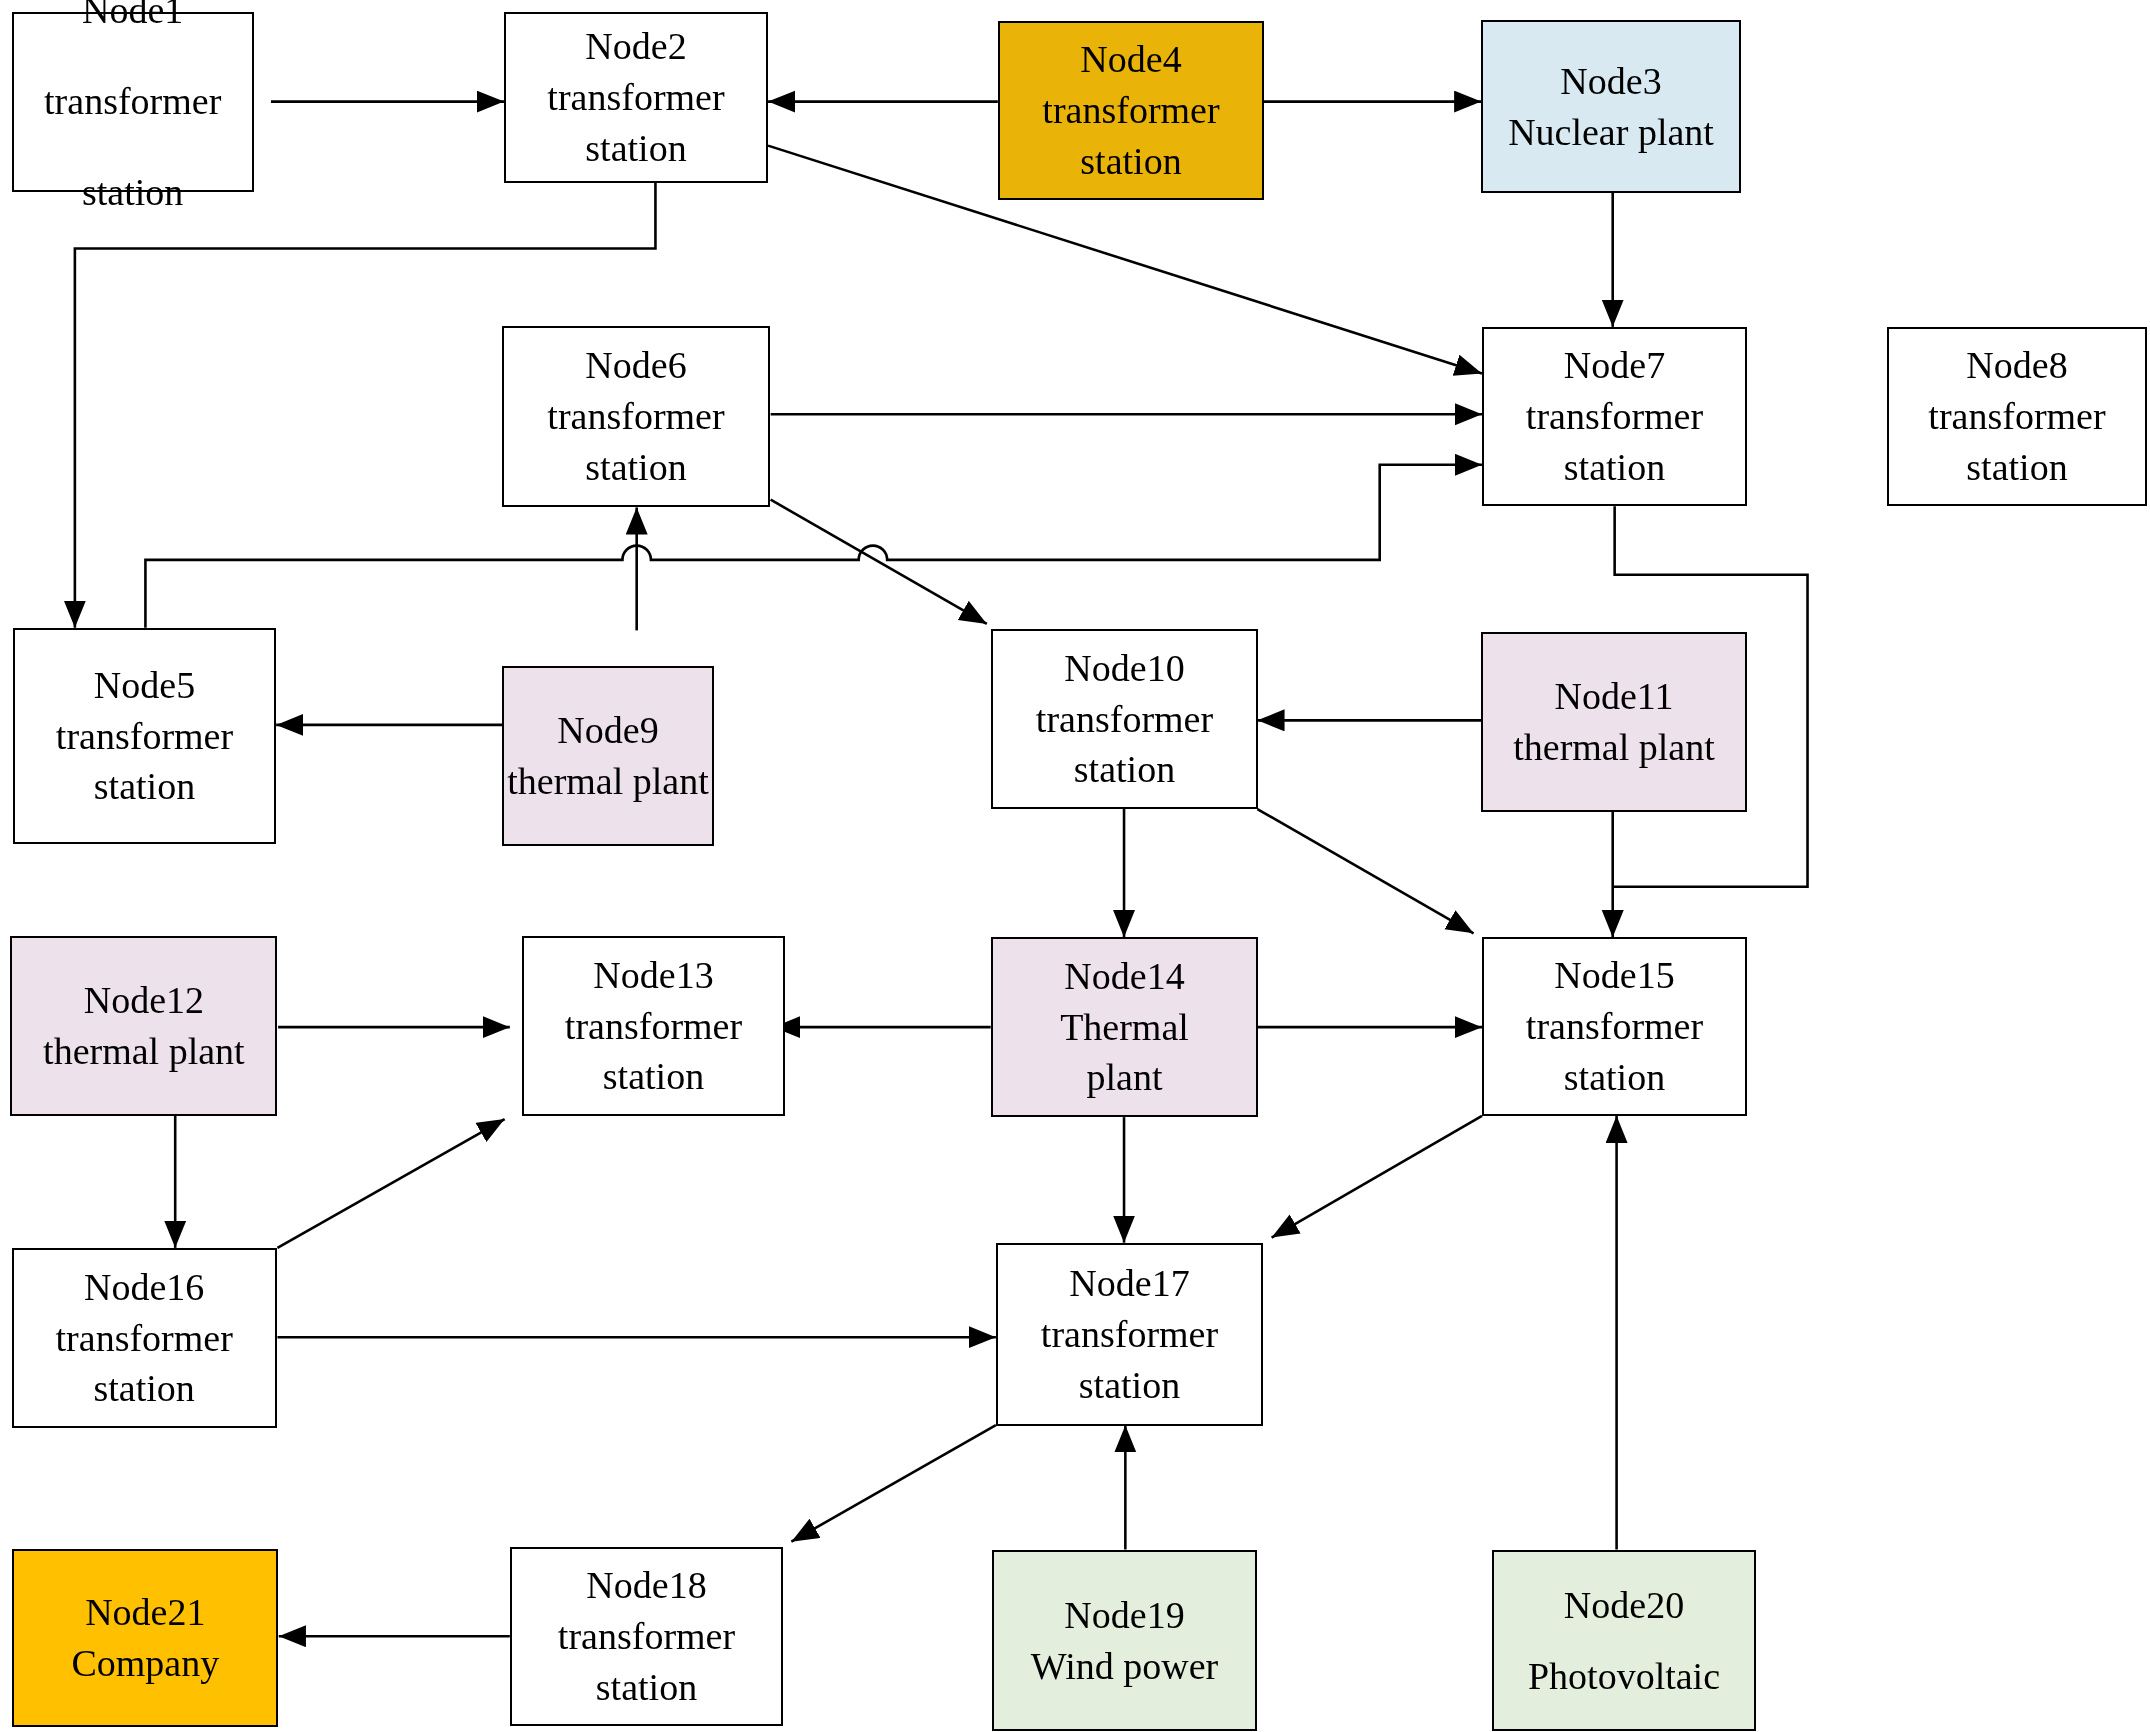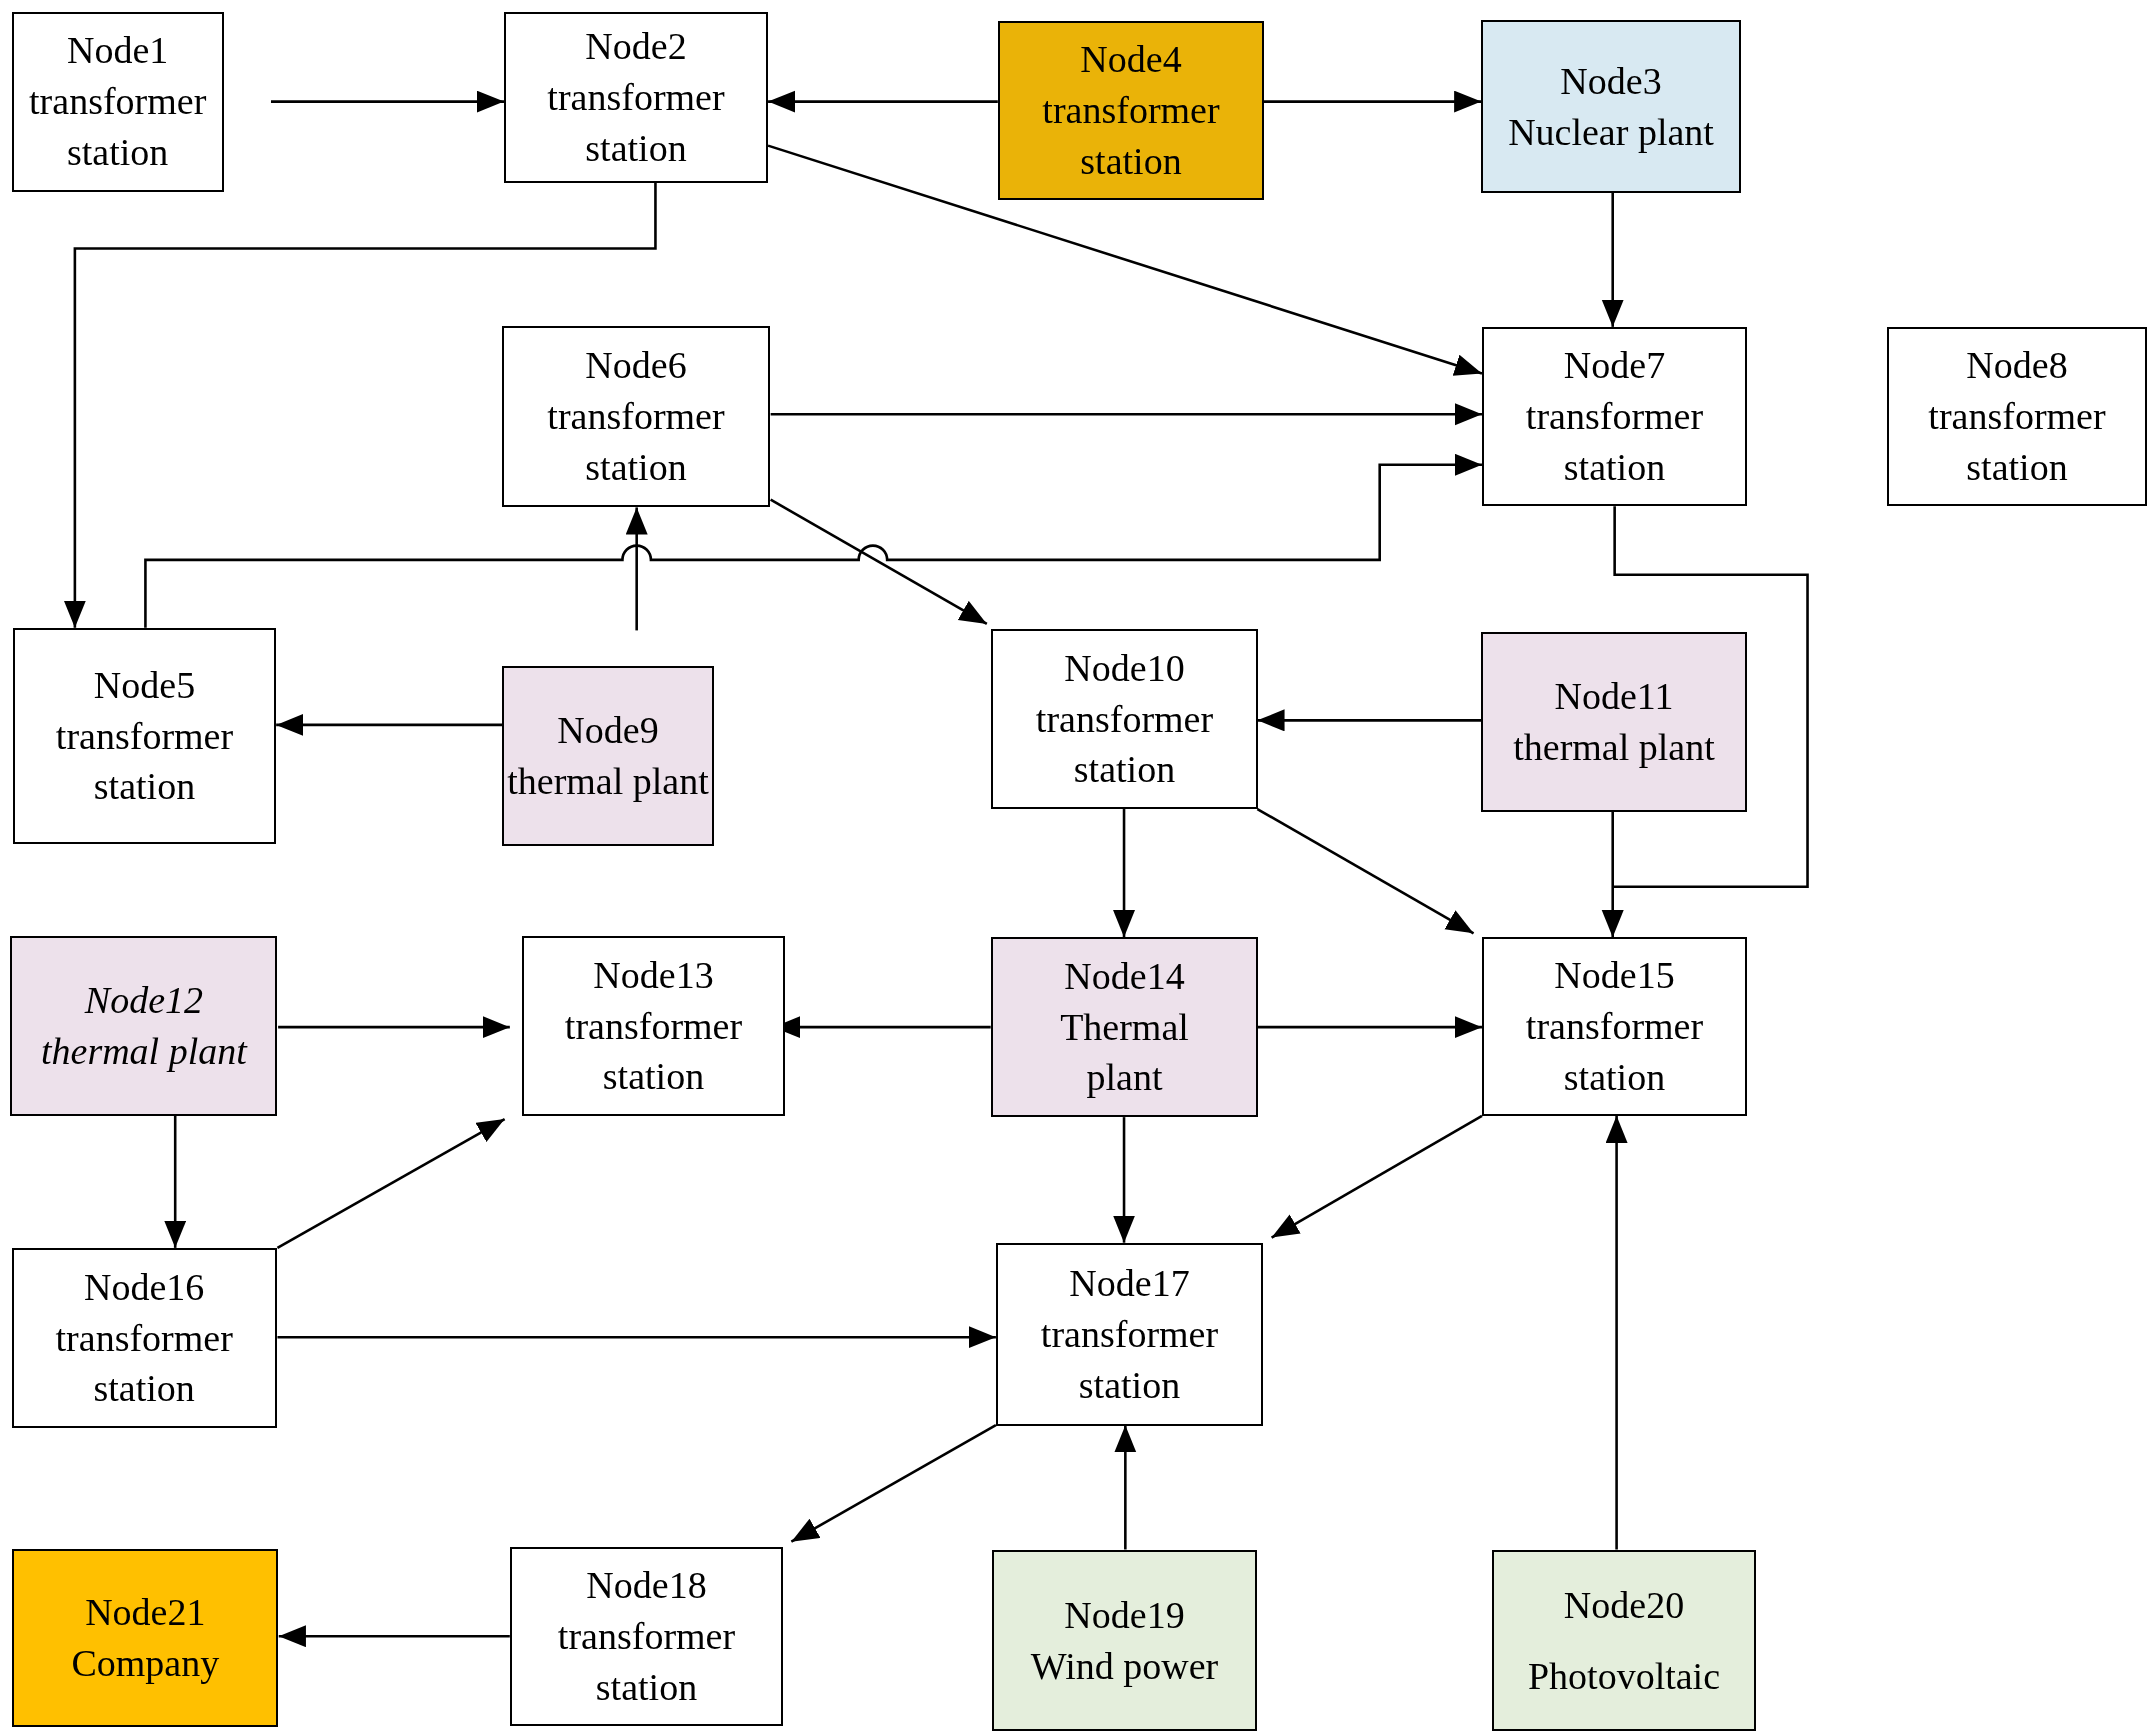--- a/index.html
+++ b/index.html
@@ -61,21 +61,21 @@
       <path class="edge" d="M 428 1928 L 779 1729" marker-end="url(#arrow)" stroke="#000000"></path>
       <path class="edge" d="M 428 2066 H 1538" marker-end="url(#arrow)" stroke="#000000"></path>
       <path class="edge" d="M 1736 1726 V 1920" marker-end="url(#arrow)" stroke="#000000"></path>
       <path class="edge" d="M 2289 1724 L 1964 1912" marker-end="url(#arrow)" stroke="#000000"></path>
       <path class="edge" d="M 1538 2202 L 1222 2382" marker-end="url(#arrow)" stroke="#000000"></path>
       <path class="edge" d="M 1738 2394 V 2202" marker-end="url(#arrow)" stroke="#000000"></path>
       <path class="edge" d="M 2497 2394 V 1724" marker-end="url(#arrow)" stroke="#000000"></path>
       <path class="edge" d="M 787 2528 H 430" marker-end="url(#arrow)" stroke="#000000"></path>
     </svg>
   <div id="nodes">
-      <div class="node" style="left: 11.7px; top: 11.7px; width: 212px; height: 180px; background: rgb(255, 255, 255);">
+      <div class="node" style="left: 11.7px; top: 11.7px; width: 242px; height: 180px; background: rgb(255, 255, 255); gap: 40px;">
         <div class="line">Node1</div>
         <div class="line">transformer</div>
         <div class="line">station</div>
       </div>
       <div class="node" style="left: 504px; top: 11.7px; width: 264px; height: 171px; background: rgb(255, 255, 255);">
         <div class="line">Node2</div>
         <div class="line">transformer</div>
         <div class="line">station</div>
       </div>
       <div class="node" style="left: 1481px; top: 20px; width: 260px; height: 173px; background: rgb(216, 233, 242);">
@@ -113,21 +113,21 @@
       </div>
       <div class="node" style="left: 991px; top: 629px; width: 267px; height: 180px; background: rgb(255, 255, 255);">
         <div class="line">Node10</div>
         <div class="line">transformer</div>
         <div class="line">station</div>
       </div>
       <div class="node" style="left: 1481px; top: 632px; width: 266px; height: 180px; background: rgb(237, 225, 235);">
         <div class="line">Node11</div>
         <div class="line">thermal plant</div>
       </div>
-      <div class="node" style="left: 10.4px; top: 936px; width: 267px; height: 180px; background: rgb(237, 225, 235); font-style: italic;">
+      <div class="node" style="left: 10.4px; top: 936px; width: 267px; height: 180px; background: rgb(237, 225, 235);">
         <div class="line">Node12</div>
         <div class="line">thermal plant</div>
       </div>
       <div class="node" style="left: 522px; top: 936px; width: 263px; height: 180px; background: rgb(255, 255, 255);">
         <div class="line">Node13</div>
         <div class="line">transformer</div>
         <div class="line">station</div>
       </div>
       <div class="node" style="left: 991px; top: 937px; width: 267px; height: 180px; background: rgb(237, 225, 235);">
         <div class="line">Node14</div>

